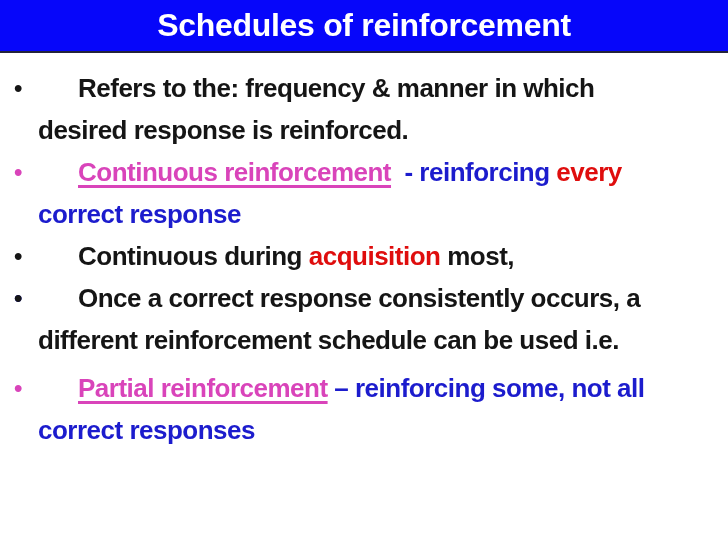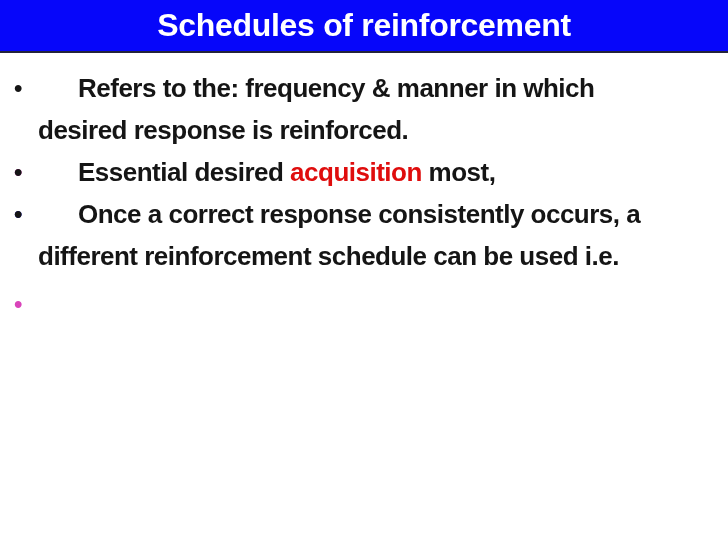--- a/index.html
+++ b/index.html
@@ -76,21 +76,23 @@
 <body>
 
 <div class="slide">
   <div class="title-bar">
     <span class="title-text">Schedules of reinforcement</span>
   </div>
   <div class="content">
     <ul class="bullets">
         <li class="bullet"><span class="marker c-black">•</span><span class="bullet-text"><span class="c-black">Refers to the: frequency &amp; manner in which
 desired response is reinforced.</span></span></li>
-        <li class="bullet"><span class="marker c-pink">•</span></li>
-        <li class="bullet"><span class="marker c-black">•</span><span class="bullet-text"><span class="c-black">Essential desired </span><span class="c-red">acquisition</span><span class="c-black"> most,</span></span></li>
+        <li class="bullet"><span class="marker c-pink">•</span><span class="bullet-text"><span class="c-pink u">Continuous reinforcement</span><span class="c-blue">  - reinforcing </span><span class="c-red">every</span><span class="c-blue">
+correct response</span></span></li>
+        <li class="bullet"><span class="marker c-black">•</span><span class="bullet-text"><span class="c-black">Continuous during </span><span class="c-red">acquisition</span><span class="c-black"> most,</span></span></li>
         <li class="bullet"><span class="marker c-blue">•</span></li>
         <li class="bullet"><span class="marker c-black">•</span><span class="bullet-text"><span class="c-black">Once a correct response consistently occurs, a
 different reinforcement schedule can be used i.e.</span></span></li>
-        <li class="bullet"><span class="marker c-pink">•</span></li>
+        <li class="bullet"><span class="marker c-pink">•</span><span class="bullet-text"><span class="c-pink u">Partial reinforcement</span><span class="c-blue"> – reinforcing some, not all
+correct responses</span></span></li>
       </ul>
   </div>
 </div>
 
 </body></html>

